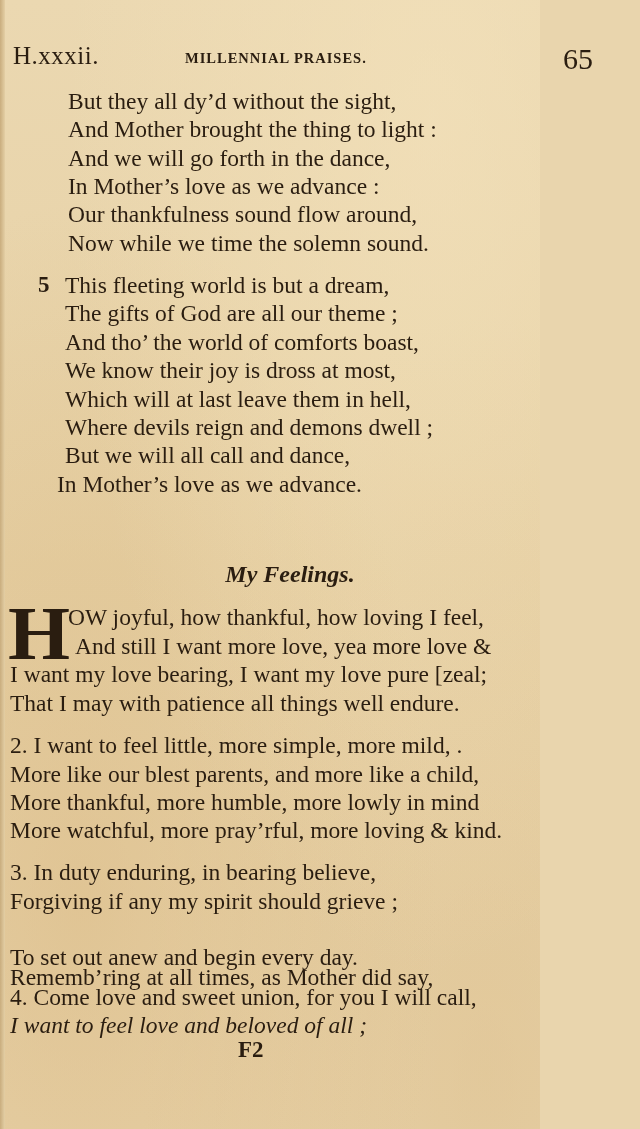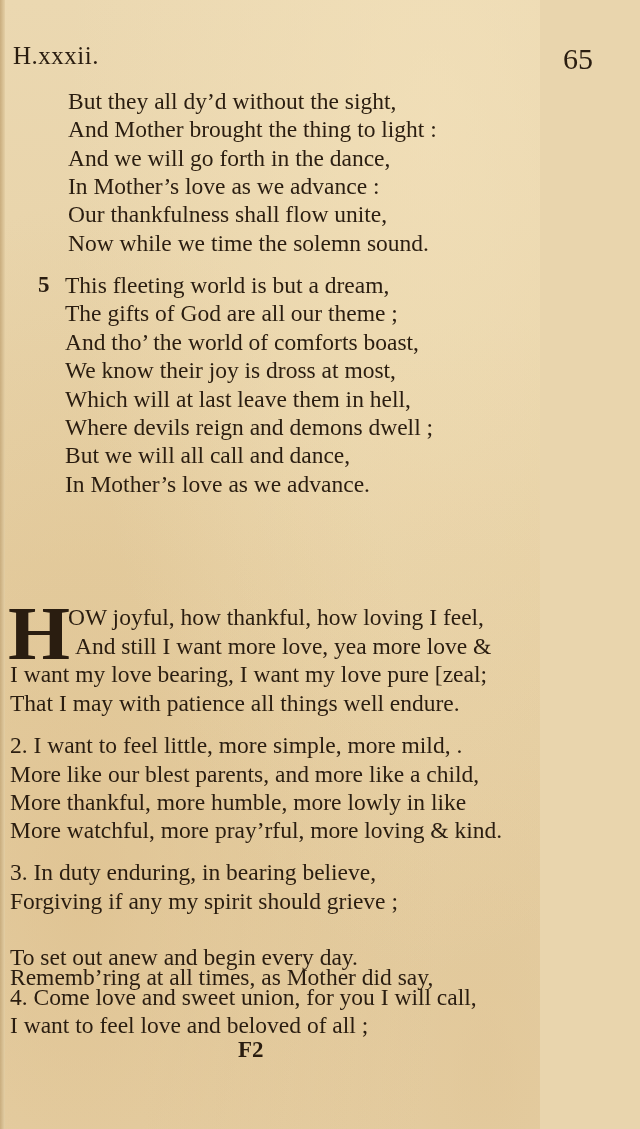--- a/index.html
+++ b/index.html
@@ -101,66 +101,68 @@
     }
   </style>
 </head>
 <body>
 
 <div class="page">
   <div class="spine-edge"></div>
 
   <div class="running-head">
     <span class="rh-left">H.xxxii.</span>
+    <span class="rh-center">MILLENNIAL PRAISES.</span>
     <span class="rh-right">65</span>
   </div>
 
   <div>
     <div class="line" style="left:68px; top:87px;">But they all dy’d without the sight,</div>
     <div class="line" style="left:68px; top:115px;">And Mother brought the thing to light :</div>
     <div class="line" style="left:68px; top:144px;">And we will go forth in the dance,</div>
     <div class="line" style="left:68px; top:172px;">In Mother’s love as we advance :</div>
-    <div class="line" style="left:68px; top:200px;">Our thankfulness shall flow unite,</div>
+    <div class="line" style="left:68px; top:200px;">Our thankfulness sound flow around,</div>
     <div class="line" style="left:68px; top:229px;">Now while we time the solemn sound.</div>
   </div>
 
   <div>
     <span class="stanza-num" style="left:38px; top:271px;">5</span>
     <div class="line" style="left:65px; top:271px;">This fleeting world is but a dream,</div>
     <div class="line" style="left:65px; top:299px;">The gifts of God are all our theme ;</div>
     <div class="line" style="left:65px; top:328px;">And tho’ the world of comforts boast,</div>
     <div class="line" style="left:65px; top:356px;">We know their joy is dross at most,</div>
     <div class="line" style="left:65px; top:385px;">Which will at last leave them in hell,</div>
     <div class="line" style="left:65px; top:413px;">Where devils reign and demons dwell ;</div>
     <div class="line" style="left:65px; top:441px;">But we will all call and dance,</div>
-    <div class="line" style="left:65px; top:470px;">In Mother’s love as we advance.</div>
+    <div class="line" style="left:57px; top:470px;">In Mother’s love as we advance.</div>
   </div>
 
+  <div class="hymn-subtitle">My Feelings.</div>
 
   <div>
     <span class="drop-cap">H</span>
     <div class="line" style="left:68px; top:603px;">OW joyful, how thankful, how loving I feel,</div>
     <div class="line" style="left:75px; top:632px;">And still I want more love, yea more love &amp;</div>
     <div class="line" style="left:10px; top:660px;">I want my love bearing, I want my love pure [zeal;</div>
     <div class="line" style="left:10px; top:689px;">That I may with patience all things well endure.</div>
   </div>
 
   <div>
     <div class="line" style="left:10px; top:731px;"><span>2.</span> <span>I want to feel little, more simple, more mild, .</span></div>
     <div class="line" style="left:10px; top:760px;">More like our blest parents, and more like a child,</div>
-    <div class="line" style="left:10px; top:788px;">More thankful, more humble, more lowly in like</div>
+    <div class="line" style="left:10px; top:788px;">More thankful, more humble, more lowly in mind</div>
     <div class="line" style="left:10px; top:816px;">More watchful, more pray’rful, more loving &amp; kind.</div>
   </div>
 
   <div>
     <div class="line" style="left:10px; top:858px;"><span>3.</span> <span>In duty enduring, in bearing believe,</span></div>
     <div class="line" style="left:10px; top:887px;">Forgiving if any my spirit should grieve ;</div>
     <div class="line" style="left:10px; top:915px;margin-top:48px;">Rememb’ring at all times, as Mother did say,</div>
     <div class="line" style="left:10px; top:943px;">To set out anew and begin every day.</div>
   </div>
 
   <div>
     <div class="line" style="left:10px; top:983px;"><span>4.</span> <span>Come love and sweet union, for you I will call,</span></div>
-    <div class="line" style="left:10px; top:1011px;">I want to feel love and beloved of all ;</div>
+    <div class="line" style="left:10px; top:1011px;font-style:italic;">I want to feel love and beloved of all ;</div>
   </div>
 
   <div class="signature">F2</div>
 </div>
 
 </body></html>

